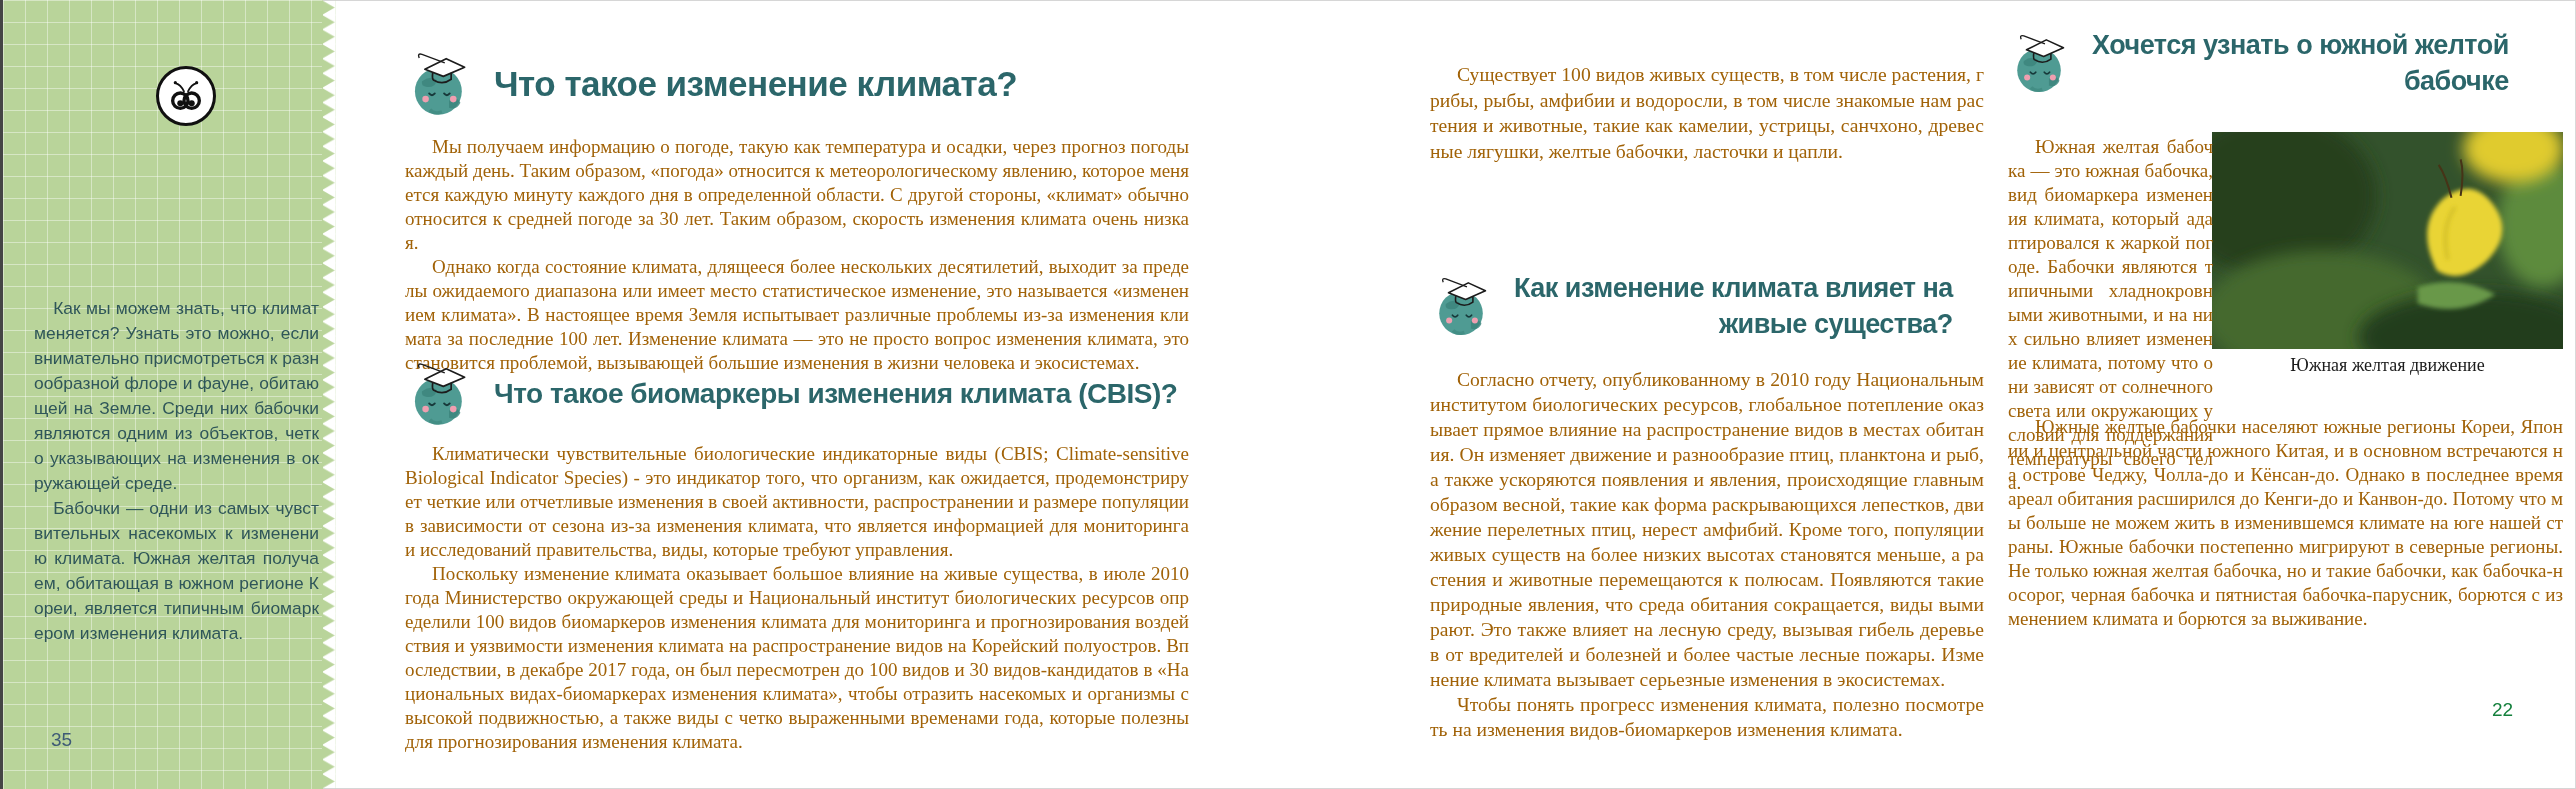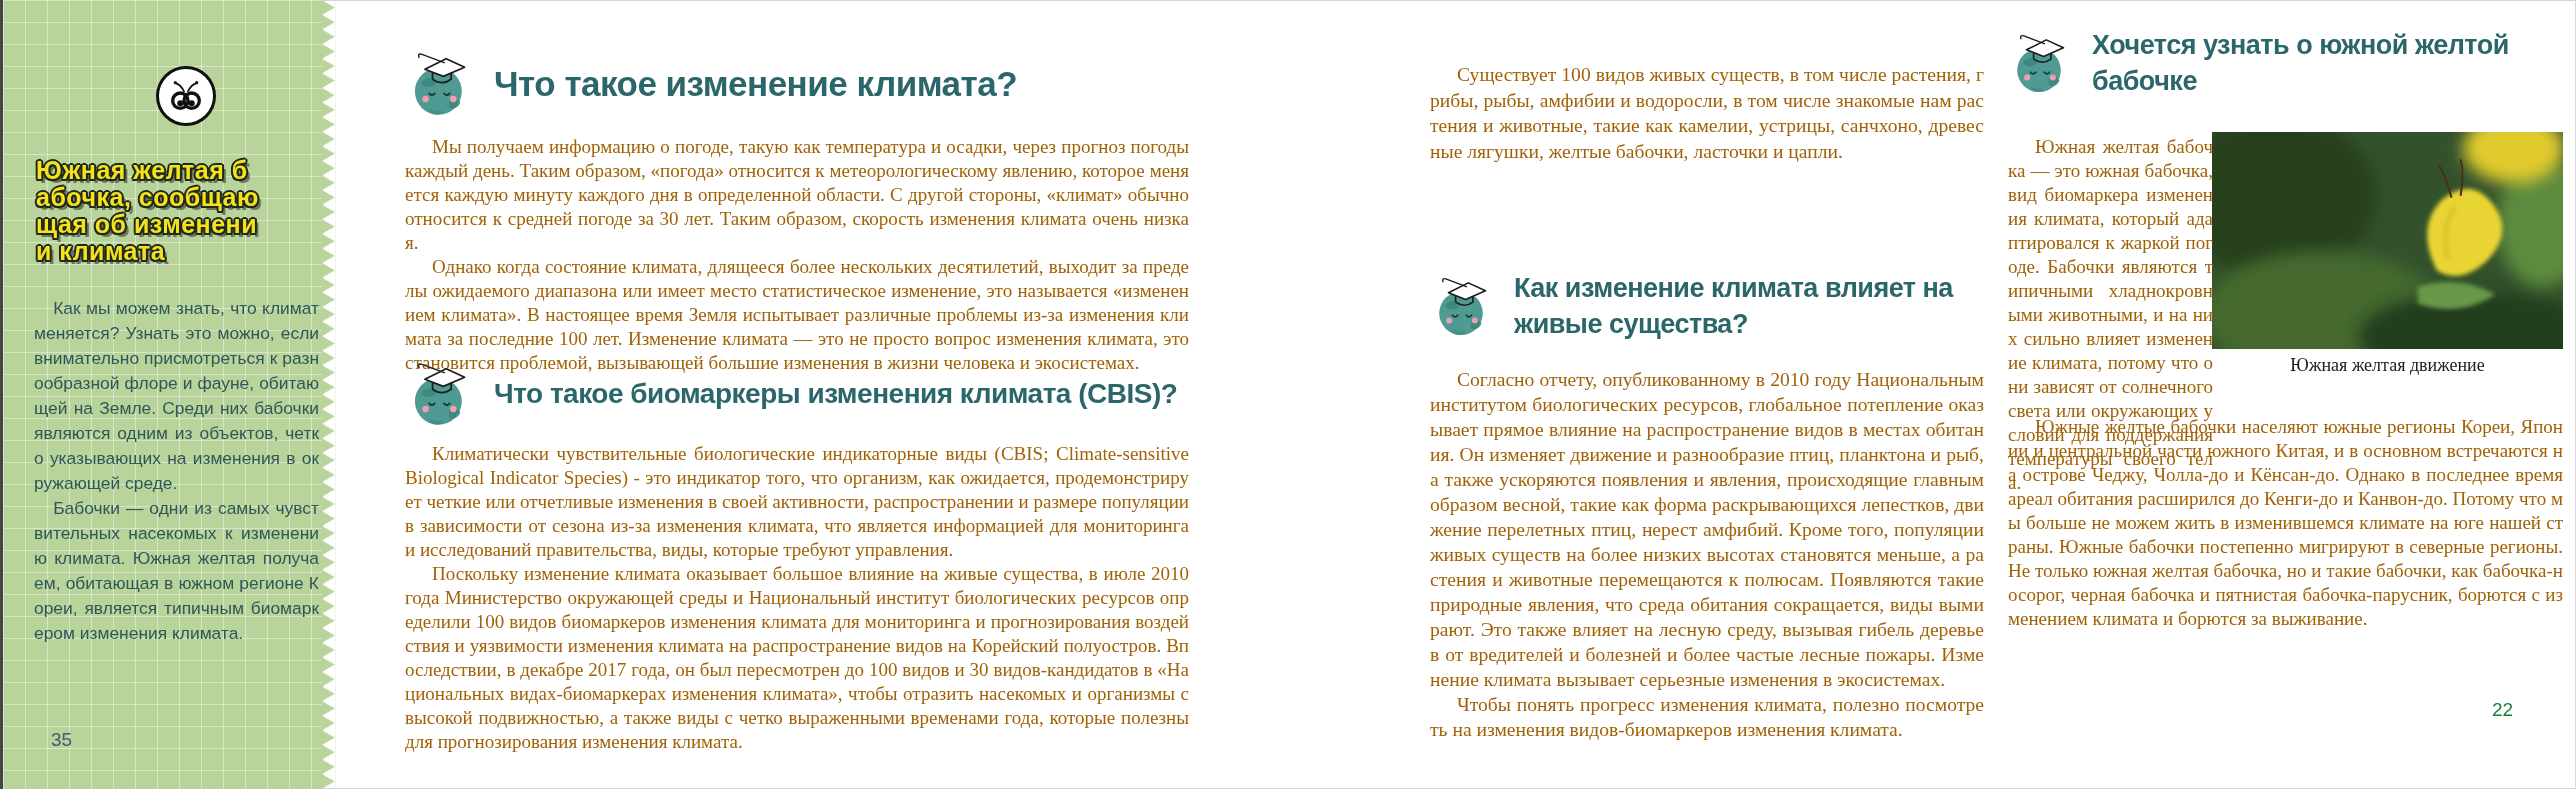--- a/index.html
+++ b/index.html
@@ -57,21 +57,21 @@
 
   
   .heading-row { position:absolute; display:flex; align-items:center; }
   .globe { flex:0 0 auto; }
   .display-title {
     font-family:"Liberation Sans", sans-serif; font-weight:bold;
     color:#2b666a; white-space:pre; letter-spacing:-0.5px; margin-left:18px;
   }
   .h-size-1 { font-size:35px; }
   .h-size-2 { font-size:28px; }
-  .h-size-3 { font-size:27px; line-height:36px; }
+  .h-size-3 { font-size:27px; line-height:36px;text-align:right; }
 
   
   .serif-copy {
     position:absolute; font-size:19px; line-height:24px; color:#a16207;
     text-align:justify; word-break:break-all;
   }
   .serif-copy p { margin:0; text-indent:27px; }
   .col-a-copy { line-height:25.6px; font-size:19.6px; }
   .col-b-side { line-height:24px; }
 
@@ -95,24 +95,20 @@
         <path d="M33 23 Q38 13 45 11" stroke="#101010" stroke-width="2.6" fill="none" stroke-linecap="round"></path>
         <circle cx="14" cy="10" r="2.4" fill="#101010"></circle>
         <circle cx="46" cy="10" r="2.4" fill="#101010"></circle>
         <circle cx="21.5" cy="37" r="11.5" fill="none" stroke="#101010" stroke-width="5"></circle>
         <circle cx="38.5" cy="37" r="11.5" fill="none" stroke="#101010" stroke-width="5"></circle>
         <circle cx="21.5" cy="41" r="4.6" fill="#101010"></circle>
         <circle cx="38.5" cy="41" r="4.6" fill="#101010"></circle>
       </svg>
     </div>
 
-    <div class="sidebar-title">Южная желтая б
-абочка, сообщаю
-щая об изменени
-и климата</div>
 
     <div class="sidebar-copy">
       <p>Как мы можем знать, что климат меняется? Узнать это можно, если внимательно присмотреться к разнообразной флоре и фауне, обитающей на Земле. Среди них бабочки являются одним из объектов, четко указывающих на изменения в окружающей среде.</p>
       <p>Бабочки — одни из самых чувствительных насекомых к изменению климата. Южная желтая получаем, обитающая в южном регионе Кореи, является типичным биомаркером изменения климата.</p>
     </div>
 
     <div class="pagenum left">35</div>
   </div>
 
   <svg class="saw" width="13.7" height="789" viewBox="0 0 15 864">

